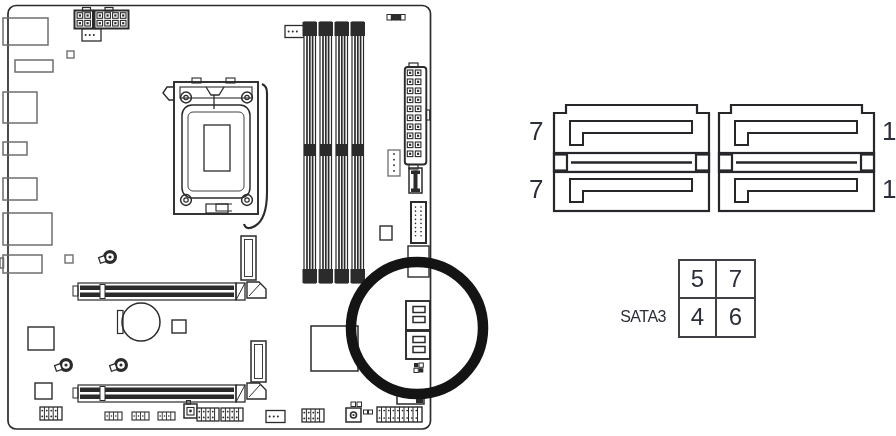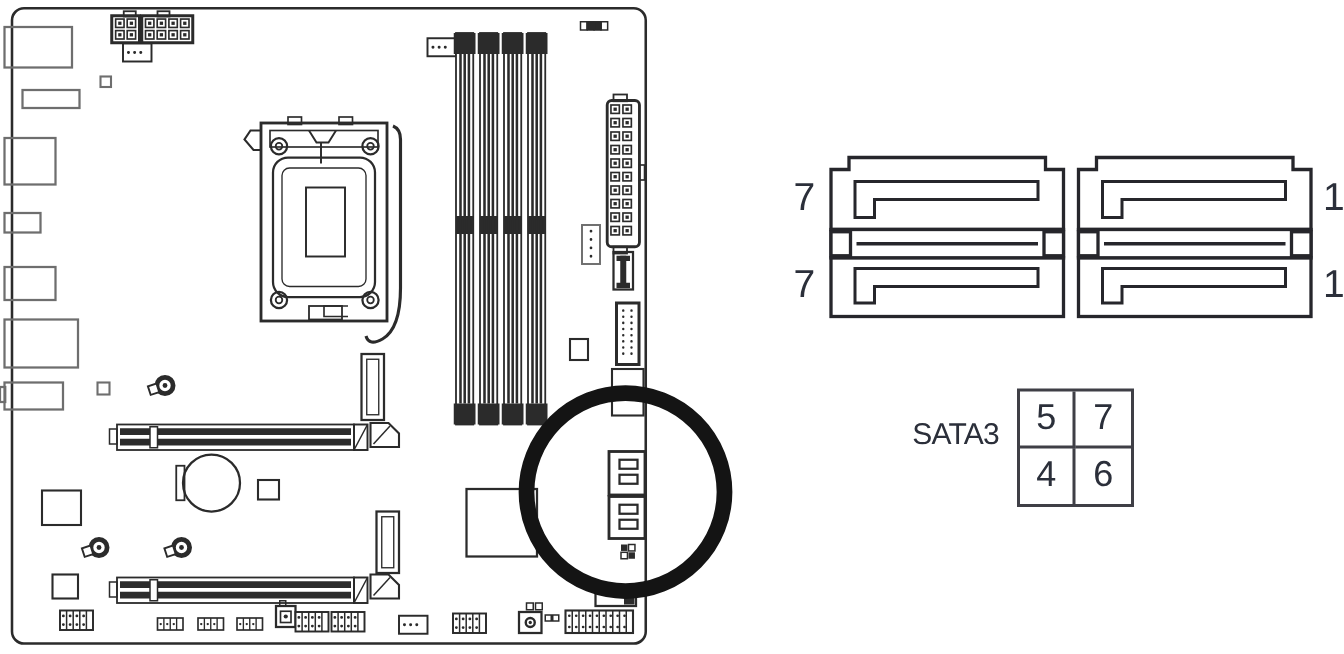--- a/index.html
+++ b/index.html
@@ -16,23 +16,23 @@
 
   .blk  { fill:#fff; stroke:#26262b; stroke-width:2.2; }
   .blk2 { fill:#fff; stroke:#26262b; stroke-width:2;   }
 
   .pin-num {
     font-family:"Liberation Sans","DejaVu Sans",sans-serif;
     font-size:26px; fill:#2b2f3a; text-anchor:middle; letter-spacing:-0.5px;
   }
 
   .sata-label {
-    position:absolute; left:552px; top:251px; width:114px; height:79px;
+    position:absolute; left:552px; top:277px; width:114px; height:79px;
     display:flex; align-items:center; justify-content:flex-end;
-    font-size:20px; color:#2b2f3a; letter-spacing:-0.5px;
+    font-size:16px; color:#2b2f3a; letter-spacing:-0.5px;
   }
   .sata-table {
     position:absolute; left:678px; top:259px; width:78px; height:79px;
     display:grid; grid-template-columns:1fr 1fr; grid-template-rows:1fr 1fr;
     border:2px solid #3f3f46; box-sizing:border-box; background:#fff;
   }
   .sata-table .cell {
     display:flex; align-items:center; justify-content:center;
     font-size:24px; color:#2b2f3a; box-sizing:border-box;
   }

